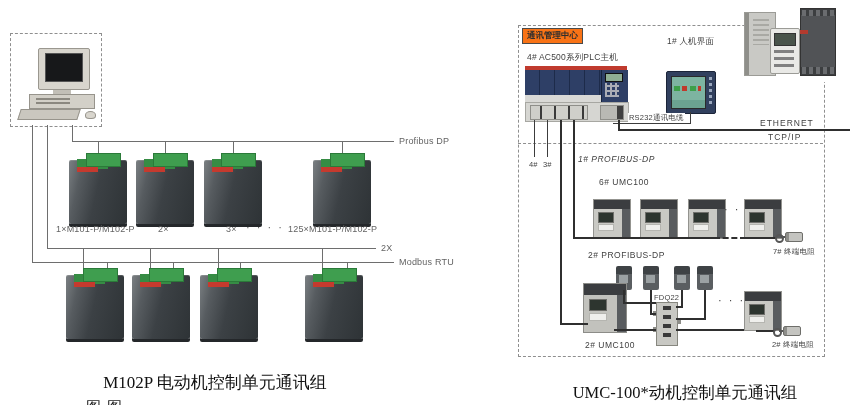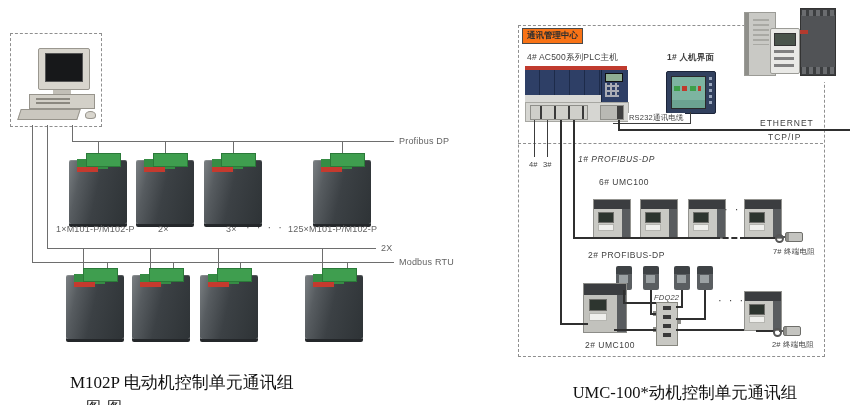--- a/index.html
+++ b/index.html
@@ -172,29 +172,29 @@
   <div class="vl" style="left:107px;top:262px;height:6px;"></div>
   <div class="vl" style="left:173px;top:262px;height:6px;"></div>
   <div class="vl" style="left:240px;top:262px;height:6px;"></div>
   <div class="vl" style="left:347px;top:262px;height:6px;"></div>
 
   <div class="m102" style="left:66px;top:275px;"></div>
   <div class="m102" style="left:132px;top:275px;"></div>
   <div class="m102" style="left:200px;top:275px;"></div>
   <div class="m102" style="left:305px;top:275px;"></div>
 
-  <div class="cap" style="left:70px;top:371px;width:290px;font-size:17px;">M102P 电动机控制单元通讯组</div>
+  <div class="cap" style="left:70px;top:371px;width:290px;text-align:center;font-size:17px;">M102P 电动机控制单元通讯组</div>
   <div class="clip2">图图</div>
 
   <div class="dashbox" style="left:518px;top:25px;width:305px;height:330px;"></div>
   <div class="abs" style="left:518px;top:143px;width:305px;height:0;border-top:1px dashed #8f8f8f;"></div>
 
   <div class="ccbox">通讯管理中心</div>
   <div class="rlbl" style="left:527px;top:52px;">4# AC500系列PLC主机</div>
-  <div class="rlbl" style="left:667px;top:52px;font-weight:bold;">1# 人机界面</div>
+  <div class="rlbl" style="left:667px;top:36px;">1# 人机界面</div>
 
   <div class="plc">
     <div class="plc-red"></div>
     <div class="plc-mods"></div>
     <div class="plc-cpu"></div>
     <div class="plc-base"></div>
   </div>
 
   <div class="hmi">
     <div class="hmi-btns"></div>
@@ -239,21 +239,21 @@
   <div class="rlbl tiny" style="left:773px;top:247px;">7# 终端电阻</div>
 
   <div class="rlbl" style="left:581px;top:250px;letter-spacing:.5px;margin-left:7px;">2# PROFIBUS-DP</div>
 
   <div class="mini" style="left:616px;top:266px;"></div>
   <div class="mini" style="left:643px;top:266px;"></div>
   <div class="mini" style="left:674px;top:266px;"></div>
   <div class="mini" style="left:697px;top:266px;"></div>
 
   <div class="umcbig" style="left:583px;top:283px;"></div>
-  <div class="rlbl tiny" style="left:653px;top:293px;background:#fff;padding:0 1px;font-style:italic;">FDQ22</div>
+  <div class="rlbl tiny" style="left:653px;top:293px;background:#fff;padding:0 1px;">FDQ22</div>
   <div class="fdq" style="left:656px;top:302px;"></div>
 
   <div class="hd" style="left:560px;top:323px;width:28px;"></div>
   <div class="hd" style="left:614px;top:329px;width:42px;"></div>
   <div class="hd" style="left:676px;top:329px;width:80px;"></div>
   <div class="vd" style="left:623px;top:290px;height:13px;"></div>
   <div class="hd" style="left:623px;top:302px;width:33px;"></div>
   <div class="vd" style="left:650px;top:290px;height:25px;"></div>
   <div class="hd" style="left:650px;top:313px;width:6px;"></div>
   <div class="vd" style="left:681px;top:290px;height:18px;"></div>

